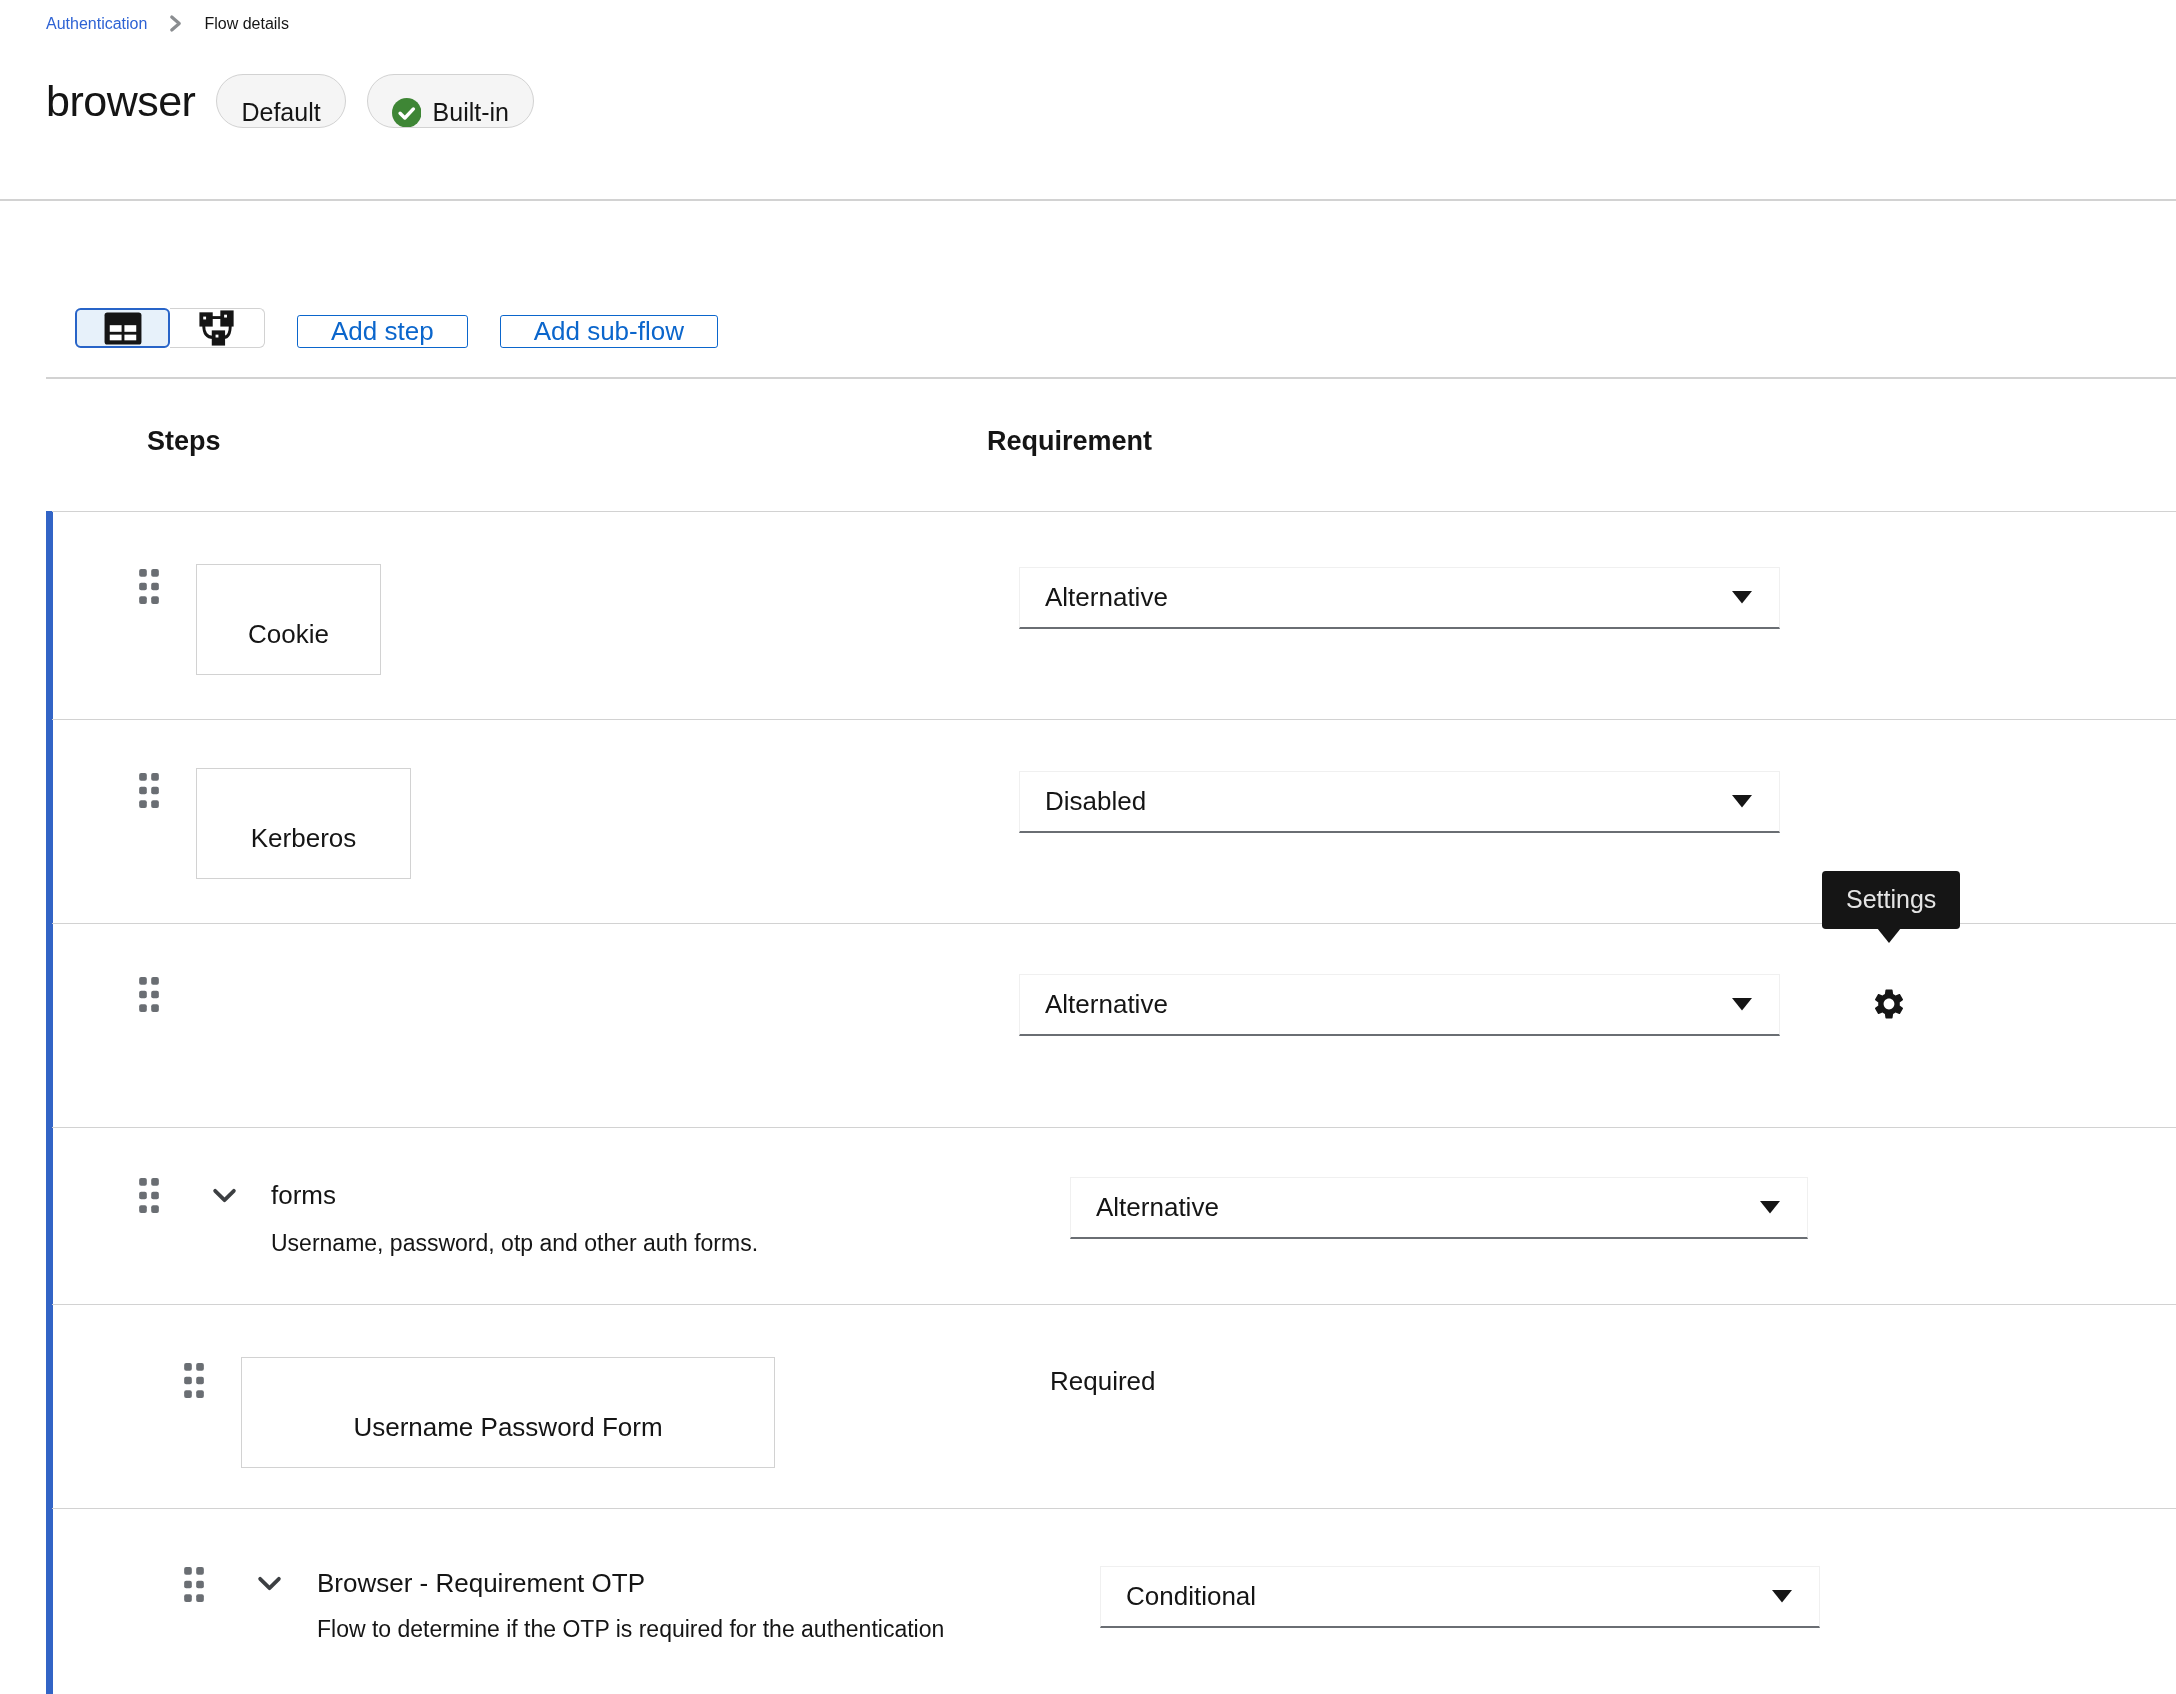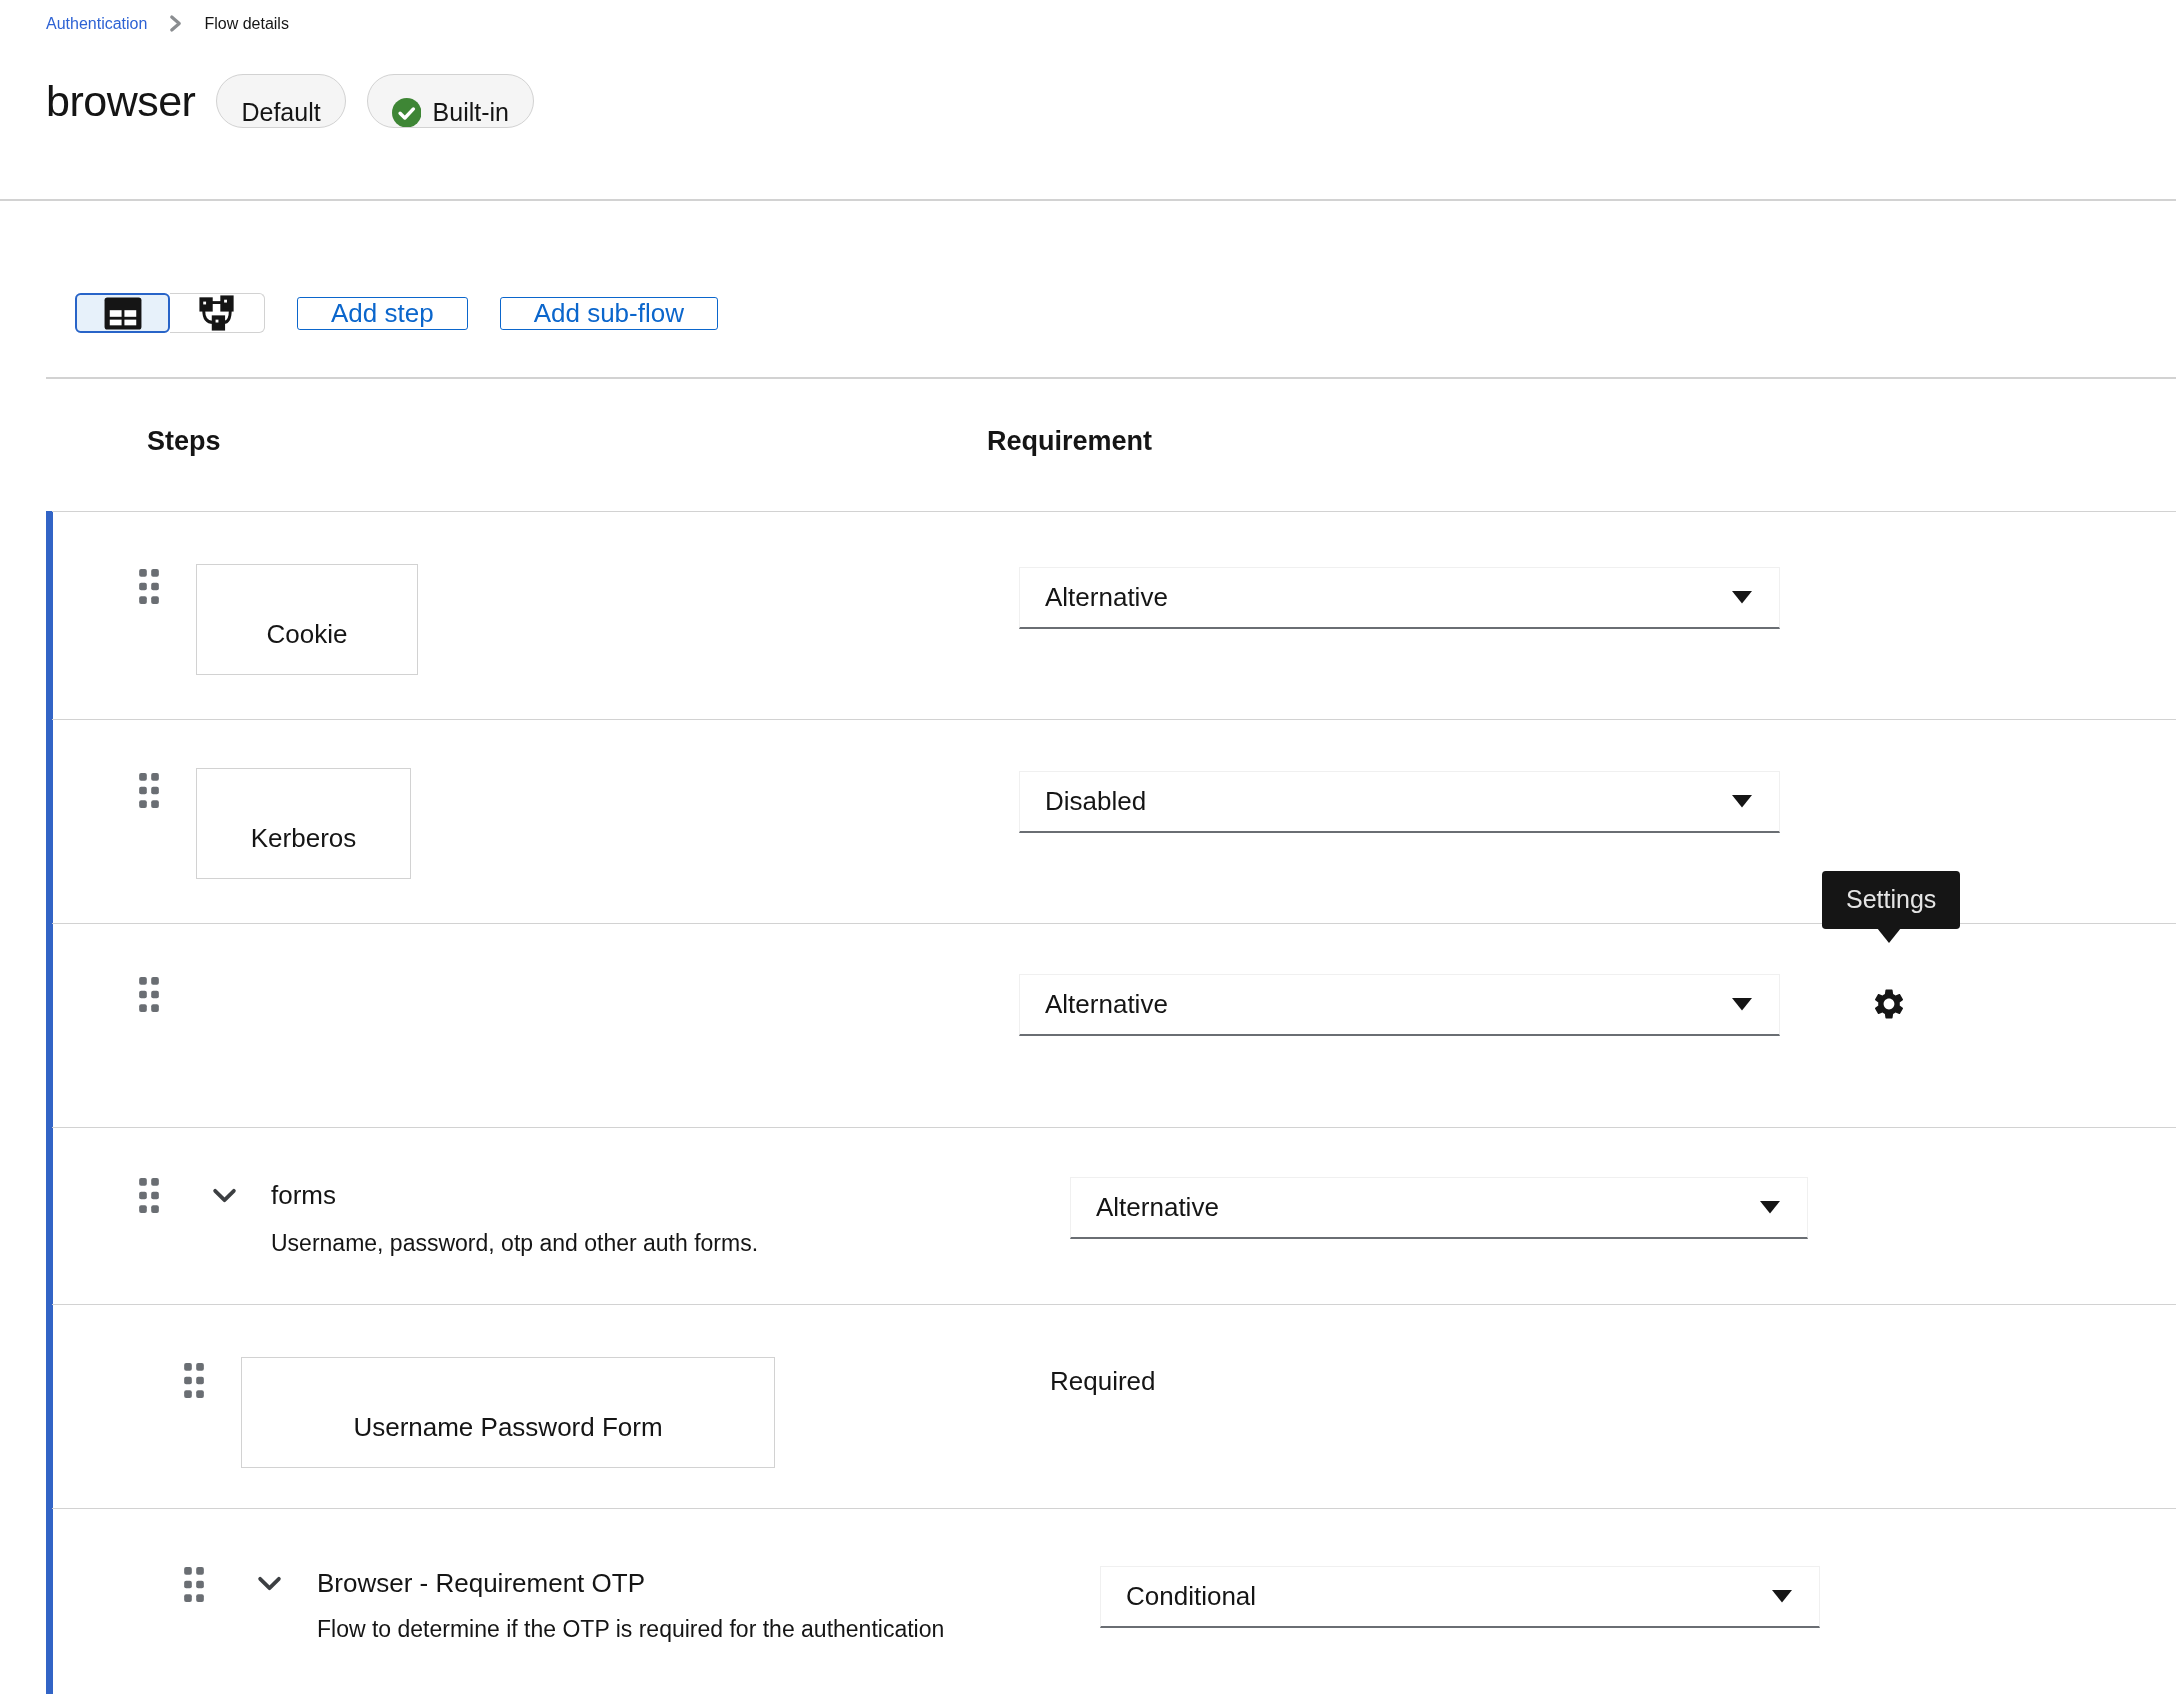--- a/index.html
+++ b/index.html
@@ -32,21 +32,21 @@
     height:54px; padding:0 24px;
     background:#f5f5f5; border:1.9px solid #d2d2d2; border-radius:28.5px;
     font-size:25px; color:#151515;
   }
 
   .hdr-divider { position:absolute; left:0; right:0; top:199px; height:1.9px; background:#d2d2d2; }
 
   
   .toolbar {
     position:absolute; left:75px; top:278px; height:70px;
-    display:flex; align-items:center; gap:32px;
+    display:flex; align-items:flex-end; gap:32px;
   }
   .toggle-group { display:flex; }
   .toggle-btn {
     width:95px; display:flex; align-items:center; justify-content:center;
     background:#ffffff; border:1.9px solid #d2d2d2; cursor:pointer;
   }
   .toggle-btn.first { border-radius:5.7px 0 0 5.7px; }
   .toggle-btn.last  { border-radius:0 5.7px 5.7px 0; border-left:none; }
   .toggle-btn.selected {
     background:#e7f1fa; border:2.9px solid #2864c8; border-radius:5.7px;
@@ -183,21 +183,21 @@
             <g fill="#6a6e73">
               <rect x="1" y="0" width="7" height="7" rx="1.8"></rect>
               <rect x="12" y="0" width="7" height="7" rx="1.8"></rect>
               <rect x="1" y="12.5" width="7" height="7" rx="1.8"></rect>
               <rect x="12" y="12.5" width="7" height="7" rx="1.8"></rect>
               <rect x="1" y="25" width="7" height="7" rx="1.8"></rect>
               <rect x="12" y="25" width="7" height="7" rx="1.8"></rect>
             </g>
           </svg>
       </span>
-      <div class="step-card" style="left:144px; top:52px; width:222px; height:111px;">
+      <div class="step-card" style="left:144px; top:52px; width:185px; height:111px;">
         <span>Cookie</span>
       </div>
       <div class="pf-select" style="left:967px; top:55px; width:761px;">
         <span>Alternative</span>
         <span style="line-height:0;">
           <svg width="20" height="12.4" viewBox="0 0 21 13">
               <path d="M0 0 L21 0 L10.5 13 Z" fill="#151515"></path>
             </svg>
         </span>
       </div>

